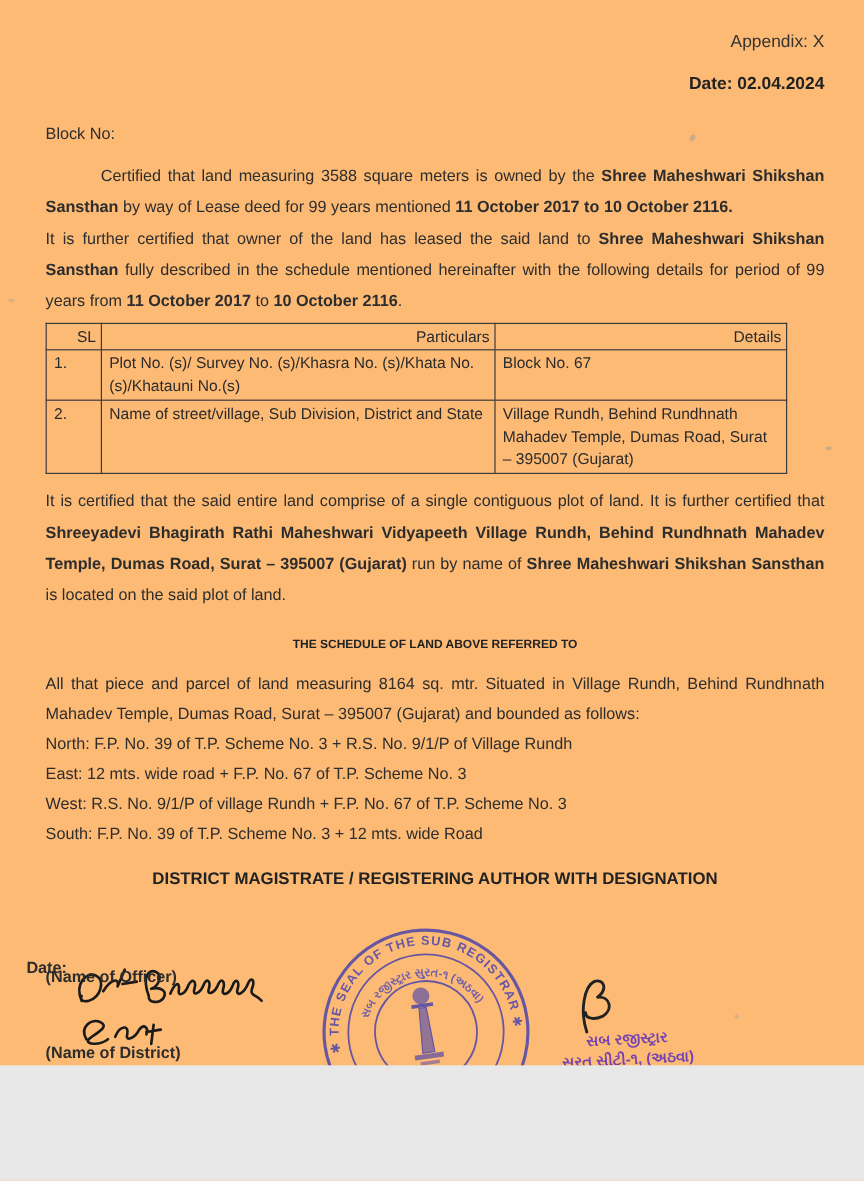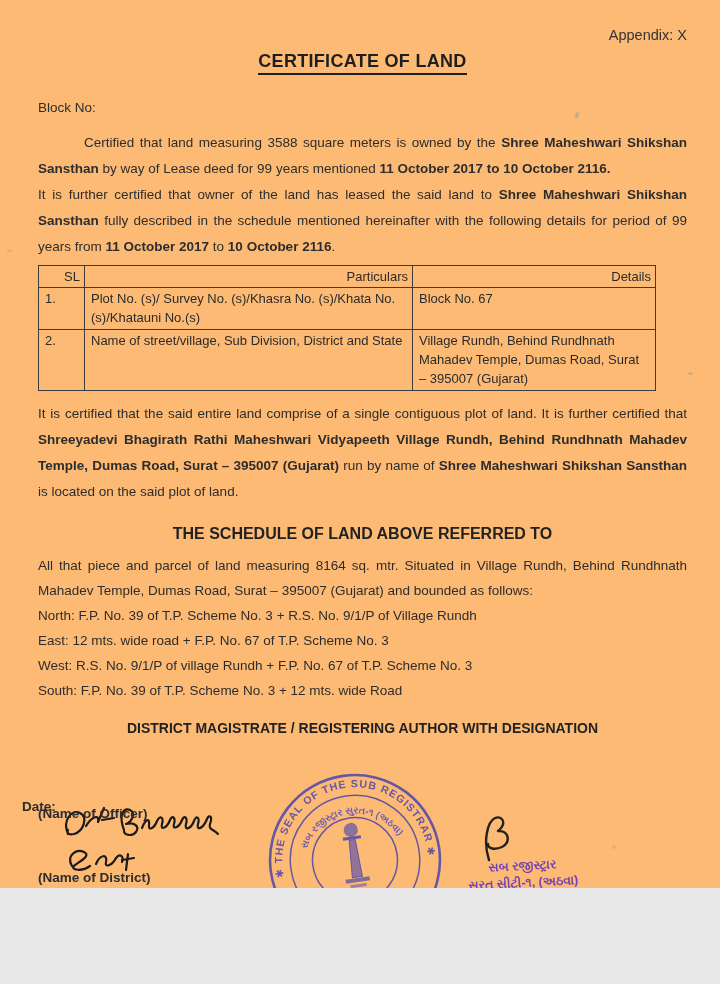--- a/index.html
+++ b/index.html
@@ -45,21 +45,21 @@
     border:1.6px solid #3c3c3c;
     padding:1px 6px 2px 6px;
     vertical-align:top;
     font-weight:400;
     text-align:left;
   }
   table.land th{text-align:right;padding:1px 4px;}
   col.c-sl{width:46px;}
   col.c-part{width:328px;}
   .sl-cell{text-align:center;}
-  .sched-head{margin-top:19px;text-align:center;font-weight:700;font-size:16px;line-height:20px;color:#222;}
+  .sched-head{margin-top:19px;text-align:center;font-weight:700;font-size:10px;line-height:20px;color:#222;}
   .sched-intro{margin-top:9px;text-align:justify;line-height:25px;}
   .boundary{line-height:25px;}
   .authority{margin-top:15px;text-align:center;font-weight:700;font-size:14px;line-height:20px;color:#222;}
   
   .f-date{position:absolute;left:22px;top:799px;font-weight:700;line-height:16px;}
   .f-officer{position:absolute;left:38px;top:806px;font-weight:700;line-height:16px;}
   .f-district{position:absolute;left:38px;top:870px;font-weight:700;line-height:16px;}
   .sig1{position:absolute;left:58px;top:804px;}
   .sig2{position:absolute;left:64px;top:846px;}
   .sig3{position:absolute;left:477px;top:814px;}
@@ -87,25 +87,23 @@
   .sp5{left:7px;top:249px;width:5px;height:3px;opacity:.35;}
   .sp6{left:434px;top:965px;width:5px;height:3px;opacity:.3;}
 </style>
 </head>
 <body>
 
 <div class="page">
 
   <div class="top-right">
     <div class="appendix">Appendix: X</div>
+    <div class="dateline">Date: 02.04.2024</div>
   </div>
 
-  <div class="title-wrap">
-    <span class="title">CERTIFICATE OF LAND</span>
-  </div>
 
   <div class="fileno">Block No:</div>
 
   <div class="para p1"><span class="indent"></span><span>Certified that land measuring 3588 square meters is owned by the </span><span class="b">Shree Maheshwari Shikshan Sansthan</span><span> by way of Lease deed for 99 years mentioned </span><span class="b">11 October 2017 to 10 October 2116.</span></div>
 
   <div class="para p2"><span>It is further certified that owner of the land has leased the said land to </span><span class="b">Shree Maheshwari Shikshan Sansthan</span><span> fully described in the schedule mentioned hereinafter with the following details for period of 99 years from </span><span class="b">11 October 2017</span><span> to </span><span class="b">10 October 2116</span><span>.</span></div>
 
   <table class="land">
     <colgroup>
         <col class="c-sl">

